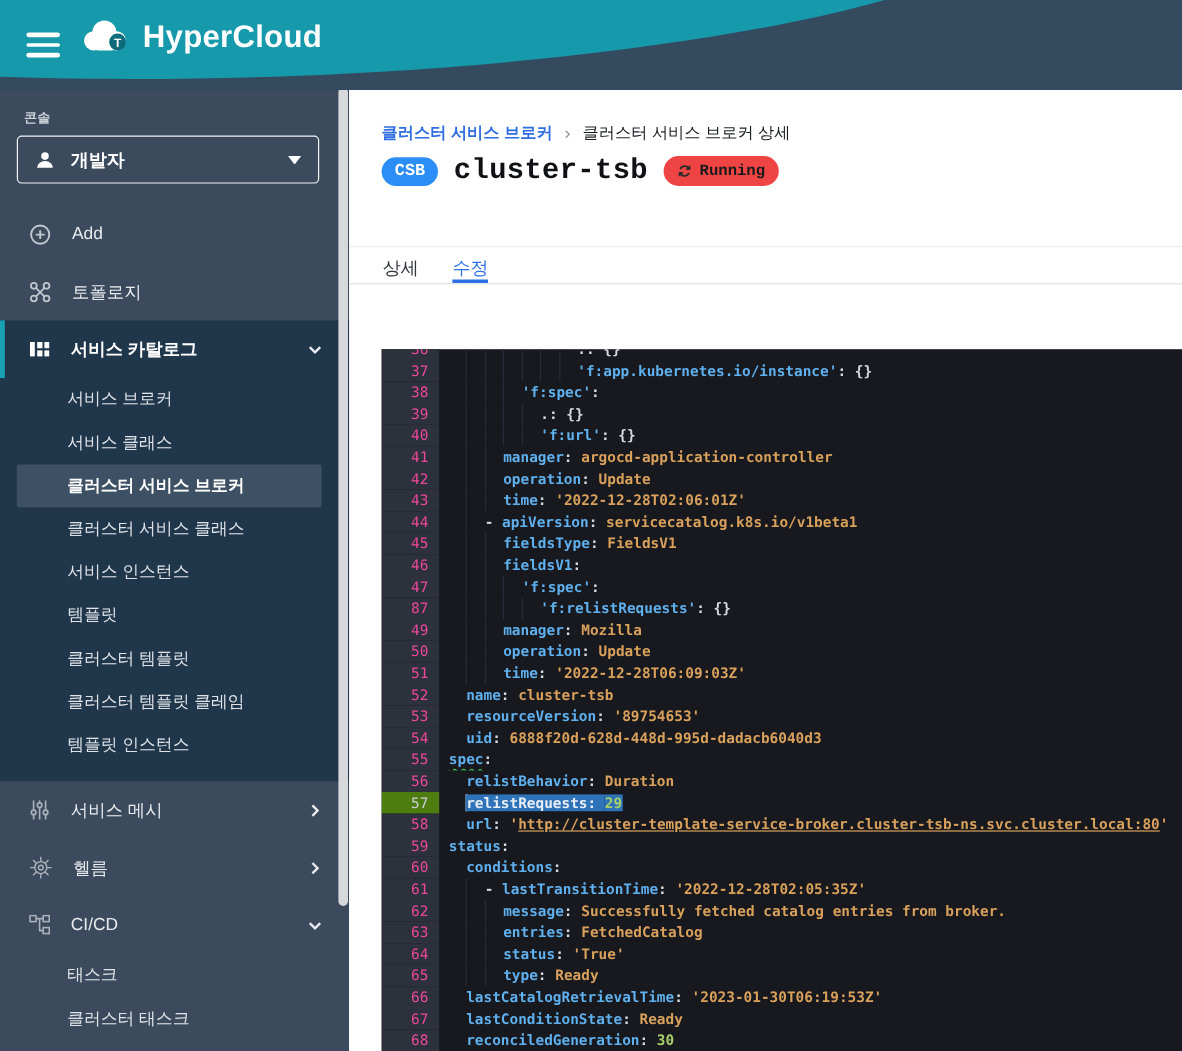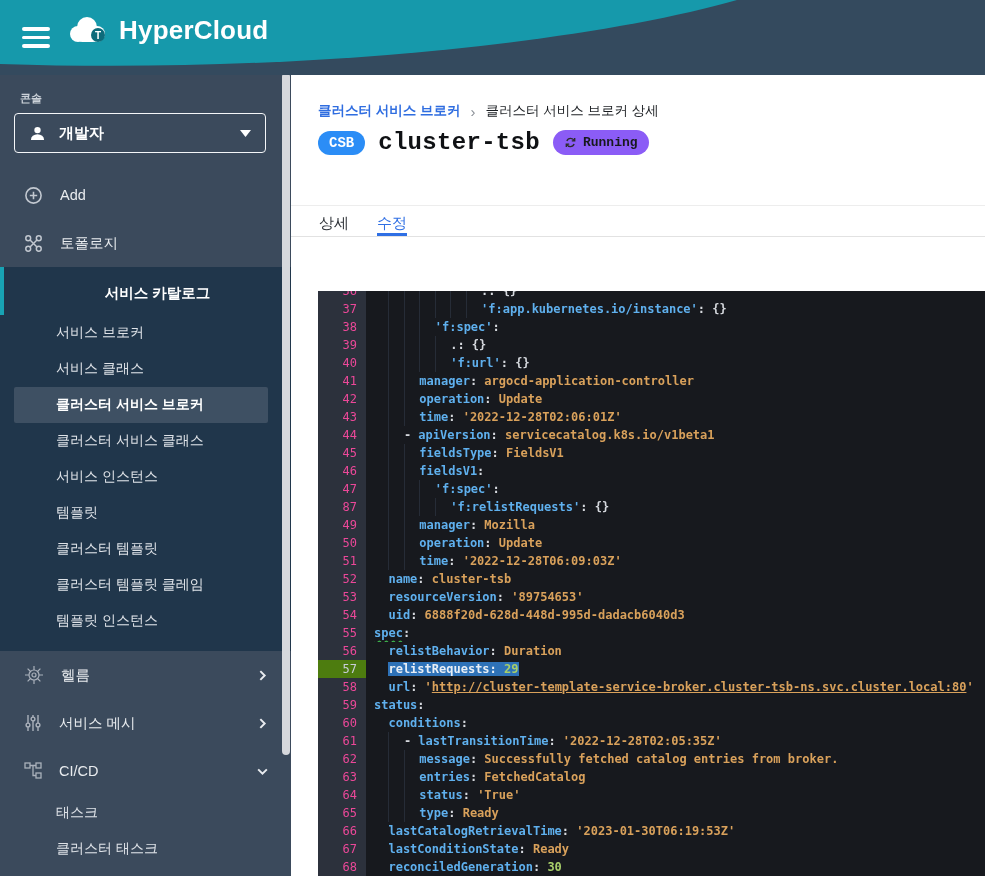--- a/index.html
+++ b/index.html
@@ -20,35 +20,35 @@
   .console-label{margin:16px 0 7px 20px;font-size:11px;font-weight:700;color:#ccd2d9;}
   .perspective{margin-left:14px;width:252px;height:40px;box-sizing:border-box;border:1px solid #f4f6f8;border-radius:4px;
     display:flex;align-items:center;padding:0 14px;gap:13px;cursor:pointer;}
   .perspective .plabel{flex:1;color:#fff;font-size:15px;font-weight:600;}
   .nav{margin-top:18px;}
   .navrow{height:48px;display:flex;align-items:center;padding-left:24px;gap:17px;cursor:pointer;}
   .navrow .nlabel{color:#e9ecef;font-size:14.5px;flex:1;}
   .navrow .nlabel.bold{font-weight:700;color:#fff;}
   .navrow .chev{margin-right:22px;}
   .section-active{background:#20364b;padding-bottom:12px;}
-  .section-active .navrow.sect{position:relative;flex-direction:column;}
+  .section-active .navrow.sect{position:relative;}
   .accent{position:absolute;left:0;top:0;width:4px;height:48px;background:#18a3b4;}
   .subitem{height:36px;display:flex;align-items:center;padding-left:56px;color:#dfe3e8;font-size:14px;cursor:pointer;}
   .subitem.sel{margin:0 23px 0 14px;padding-left:42px;background:#3e5063;border-radius:2px;color:#fff;font-weight:700;}
 
   
   .main{position:absolute;left:291px;top:75px;right:0;bottom:0;background:#fff;}
   .breadcrumb{position:absolute;left:27px;top:27px;font-size:13.5px;display:flex;align-items:center;gap:10px;}
   .bc-link{color:#2f6de0;font-weight:700;cursor:pointer;}
   .bc-sep{color:#8a8f96;font-size:15px;line-height:1;}
   .bc-cur{color:#1a1d21;}
   .titlerow{position:absolute;left:27px;top:54px;display:flex;align-items:center;gap:13px;font-family:Liberation Mono, monospace;}
   .csb-badge{background:#2b8df6;color:#fff;font-size:14px;font-weight:700;padding:4px 11px;border-radius:14px;}
   .res-name{font-size:24px;font-weight:600;color:#0f1114;letter-spacing:.3px;}
-  .status-pill{background:#8b5cf6;border-radius:14px;padding:5px 11px;display:flex;align-items:center;gap:6px;}
+  .status-pill{background:#ef4444;border-radius:14px;padding:5px 11px;display:flex;align-items:center;gap:6px;}
   .status-pill .stext{font-size:13px;font-weight:700;color:#17191c;}
   .tabs{position:absolute;left:0;right:0;top:130px;height:32px;border-top:1px solid #ededed;border-bottom:1px solid #e2e2e2;
     display:flex;gap:28px;padding-left:28px;box-sizing:border-box;}
   .tab{font-size:15px;color:#30343a;padding-top:8px;cursor:pointer;}
   .tab.active{color:#2f6fe4;box-shadow:inset 0 -3px 0 #2f6fe4;}
 
   
   .editor{position:absolute;left:27px;right:0;top:216px;bottom:0;background:#17191e;overflow:hidden;}
   .lines{margin-top:-9px;font-family:"DejaVu Sans Mono","Liberation Mono",monospace;font-size:12px;line-height:18px;font-weight:700;}
   .row{display:flex;height:18px;}
@@ -150,39 +150,39 @@
           <div class="subitem">클러스터 서비스 클래스</div>
           <div class="subitem">서비스 인스턴스</div>
           <div class="subitem">템플릿</div>
           <div class="subitem">클러스터 템플릿</div>
           <div class="subitem">클러스터 템플릿 클레임</div>
           <div class="subitem">템플릿 인스턴스</div>
         </div>
     </div>
 
     <div class="navrow">
-      <svg width="20" height="20" viewBox="0 0 20 20" fill="none" stroke="#aab1bb" stroke-width="1.2">
-        <circle cx="10" cy="10" r="5"></circle>
-          <circle cx="10" cy="10" r="2"></circle>
-        <path d="M10 1v4M10 15v4M1 10h4M15 10h4M3.6 3.6l2.9 2.9M13.5 13.5l2.9 2.9M16.4 3.6l-2.9 2.9M6.5 13.5l-2.9 2.9"></path>
-      </svg>
-      <span class="nlabel">헬름</span>
-      <svg class="chev" width="13" height="13" viewBox="0 0 12 12" fill="none" stroke="#e8ebef" stroke-width="1.8">
-          <path d="M4 2l4 4-4 4"></path>
-        </svg>
-    </div>
-
-    <div class="navrow">
       <svg width="18" height="18" viewBox="0 0 18 18" fill="none" stroke="#aab1bb" stroke-width="1.4">
         <path d="M4 1v16M9 1v16M14 1v16"></path>
         <circle cx="4" cy="11" r="1.9" fill="#3b4a5c"></circle>
           <circle cx="9" cy="5" r="1.9" fill="#3b4a5c"></circle>
           <circle cx="14" cy="11" r="1.9" fill="#3b4a5c"></circle>
       </svg>
       <span class="nlabel">서비스 메시</span>
+      <svg class="chev" width="13" height="13" viewBox="0 0 12 12" fill="none" stroke="#e8ebef" stroke-width="1.8">
+          <path d="M4 2l4 4-4 4"></path>
+        </svg>
+    </div>
+
+    <div class="navrow">
+      <svg width="20" height="20" viewBox="0 0 20 20" fill="none" stroke="#aab1bb" stroke-width="1.2">
+        <circle cx="10" cy="10" r="5"></circle>
+          <circle cx="10" cy="10" r="2"></circle>
+        <path d="M10 1v4M10 15v4M1 10h4M15 10h4M3.6 3.6l2.9 2.9M13.5 13.5l2.9 2.9M16.4 3.6l-2.9 2.9M6.5 13.5l-2.9 2.9"></path>
+      </svg>
+      <span class="nlabel">헬름</span>
       <svg class="chev" width="13" height="13" viewBox="0 0 12 12" fill="none" stroke="#e8ebef" stroke-width="1.8">
           <path d="M4 2l4 4-4 4"></path>
         </svg>
     </div>
 
     <div class="navrow">
       <svg width="18" height="18" viewBox="0 0 18 18" fill="none" stroke="#aab1bb" stroke-width="1.3">
         <rect x="1" y="1" width="5" height="5"></rect>
           <rect x="12" y="1" width="5" height="5"></rect>
           <rect x="12" y="11" width="5" height="5"></rect>

